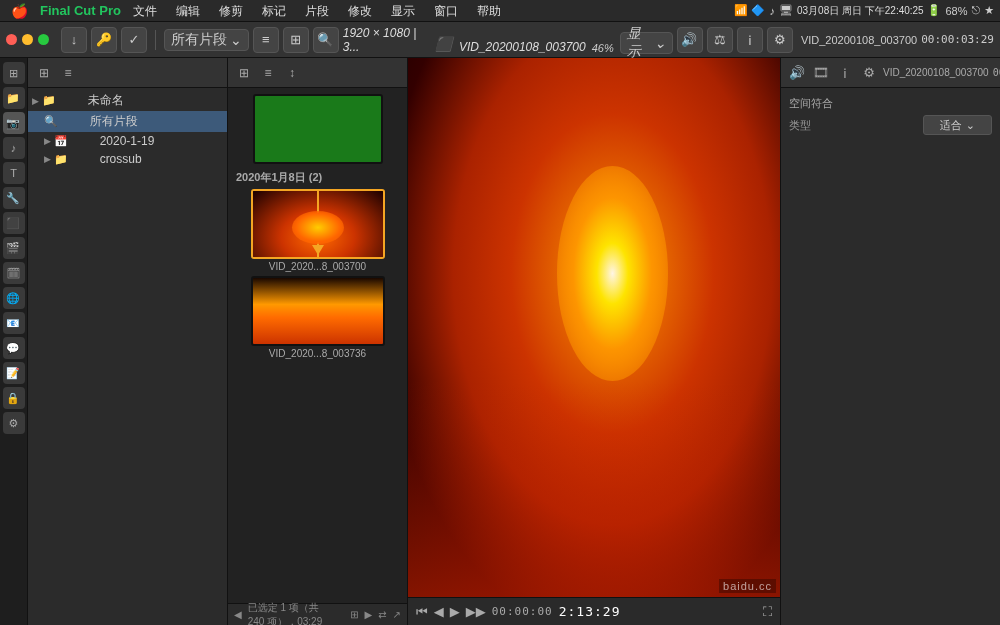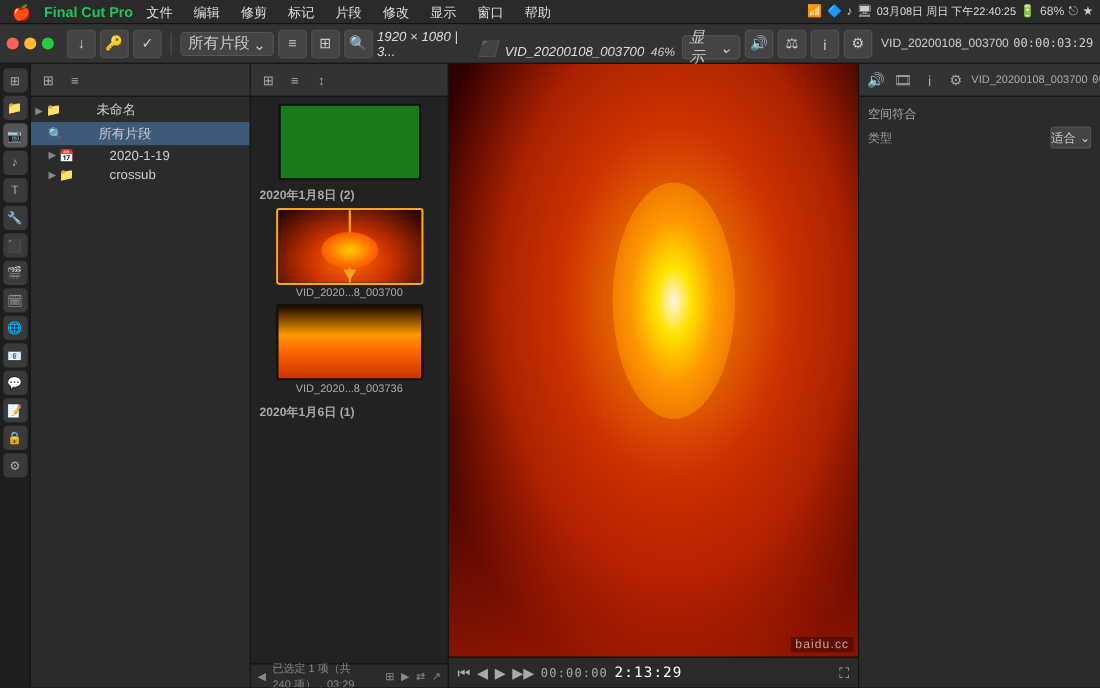--- a/index.html
+++ b/index.html
@@ -434,21 +434,21 @@
       font-size: 11px;
       color: #999;
     }
     .inspector-dropdown {
       height: 20px;
       background: #444;
       border: 1px solid #555;
       border-radius: 3px;
       color: #ccc;
       font-size: 11px;
-      padding: 0 0;
+      padding: 0 16px;
       display: flex;
       align-items: center;
       gap: 4px;
       cursor: pointer;
     }
     
     ::-webkit-scrollbar { width: 4px; height: 4px; }
     ::-webkit-scrollbar-track { background: #1a1a1a; }
     ::-webkit-scrollbar-thumb { background: #444; border-radius: 2px; }
 
@@ -612,23 +612,20 @@
           <div class="thumb-cursor"></div>
         </div>
       </div>
       <div class="thumb-label">VID_2020...8_003700</div>
 
       <div class="media-thumbnail" style="width:134px;">
         <div class="thumb-fire2"></div>
       </div>
       <div class="thumb-label">VID_2020...8_003736</div>
 
-      <div class="date-group-header">
-        <span>2020年1月6日  (1)</span>
-      </div>
     </div>
 
     <div style="height:22px;background:#2b2b2b;border-top:1px solid #111;display:flex;align-items:center;padding:0 6px;font-size:10px;color:#888;gap:6px;">
       <span style="cursor:pointer;">◀</span>
       <span>已选定 1 项（共 240 项），03:29</span>
       <div style="flex:1"></div>
       <span>⊞</span>
       <span>▶</span>
       <span>⇄</span>
       <span>↗</span>

